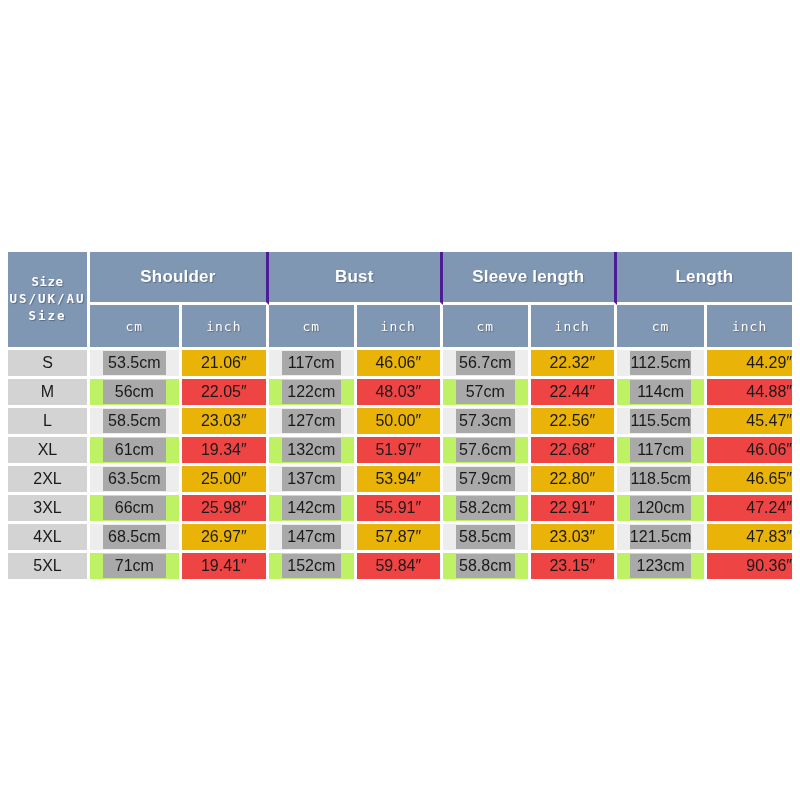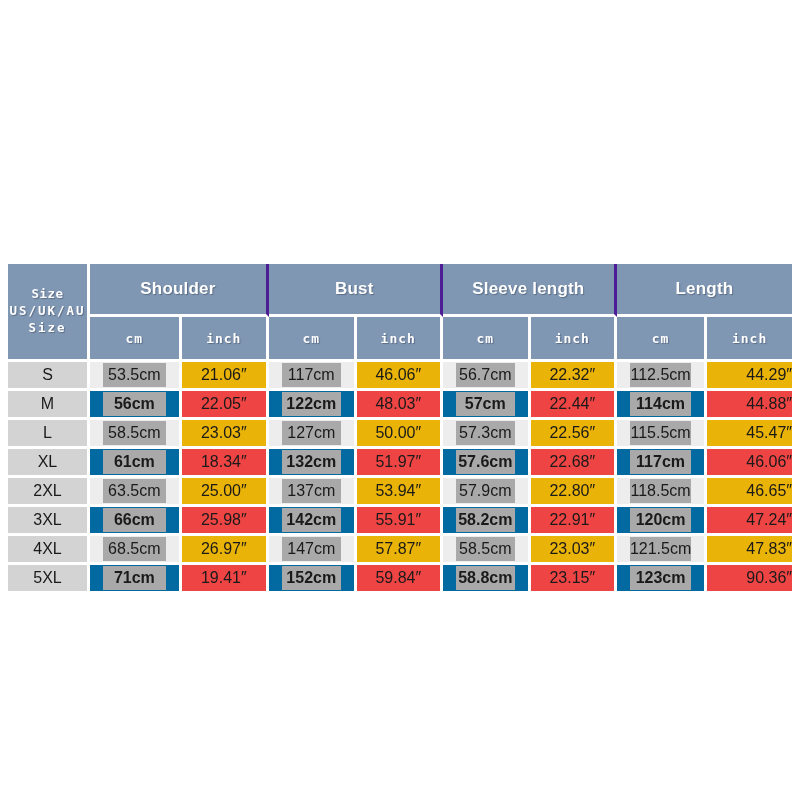--- a/index.html
+++ b/index.html
@@ -11,21 +11,21 @@
     width: 800px;
     height: 800px;
     font-family: "Liberation Sans", sans-serif;
     position: relative;
     overflow: hidden;
   }
 
   #size-chart {
     position: absolute;
     left: 8px;
-    top: 264px;
+    top: 252px;
     width: 784px;
     border-collapse: separate;
     border-spacing: 0;
   }
 
   
   .hdr-group {
     background: #8097b4;
     color: #ffffff;
     font-size: 17px;
@@ -38,21 +38,21 @@
     text-shadow: 1px 1px 1px rgba(60,75,95,0.55);
     letter-spacing: 0.2px;
   }
   .hdr-group.last { border-right: none; }
 
   .hdr-sub {
     background: #8097b4;
     color: #ffffff;
     font-family: "DejaVu Sans Mono", "Liberation Mono", monospace;
     font-size: 13px;
-    font-weight: bold;
+    font-weight: normal;
     text-align: center;
     height: 40px;
     vertical-align: middle;
     border-right: 3px solid #ffffff;
     border-bottom: 3px solid #ffffff;
     text-shadow: 1px 1px 1px rgba(60,75,95,0.55);
     letter-spacing: 1px;
   }
   .hdr-sub.last { border-right: none; }
 
@@ -90,21 +90,21 @@
 
   .size-cell { background: #d3d3d3; }
 
   .cm-cell { background: #ededed; padding: 0 13px !important; }
   .cm-cell .chip {
     display: block;
     background: #a9a9a9;
     height: 24px;
     line-height: 24px;
   }
-  tr.odd .cm-cell { background: #0369a1; font-weight: bold; }
+  tr.odd .cm-cell { background: #bef264; }
 
   .in-cell { background: #eab308; }
   tr.odd .in-cell { background: #ef4444; }
 
   
   col.c-size   { width: 82px; }
   col.c-cm     { width: 92px; }
   col.c-inch   { width: 88px; }
   col.c-cm2    { width: 88px; }
   col.c-inch2  { width: 87px; }
@@ -205,21 +205,21 @@
         <td class="cm-cell">
           <span class="chip">115.5cm</span>
         </td>
         <td class="in-cell last">45.47″</td>
       </tr>
       <tr class="odd">
         <td class="size-cell">XL</td>
         <td class="cm-cell">
           <span class="chip">61cm</span>
         </td>
-        <td class="in-cell">18.34″</td>
+        <td class="in-cell">19.34″</td>
         <td class="cm-cell">
           <span class="chip">132cm</span>
         </td>
         <td class="in-cell">51.97″</td>
         <td class="cm-cell">
           <span class="chip">57.6cm</span>
         </td>
         <td class="in-cell">22.68″</td>
         <td class="cm-cell">
           <span class="chip">117cm</span>

